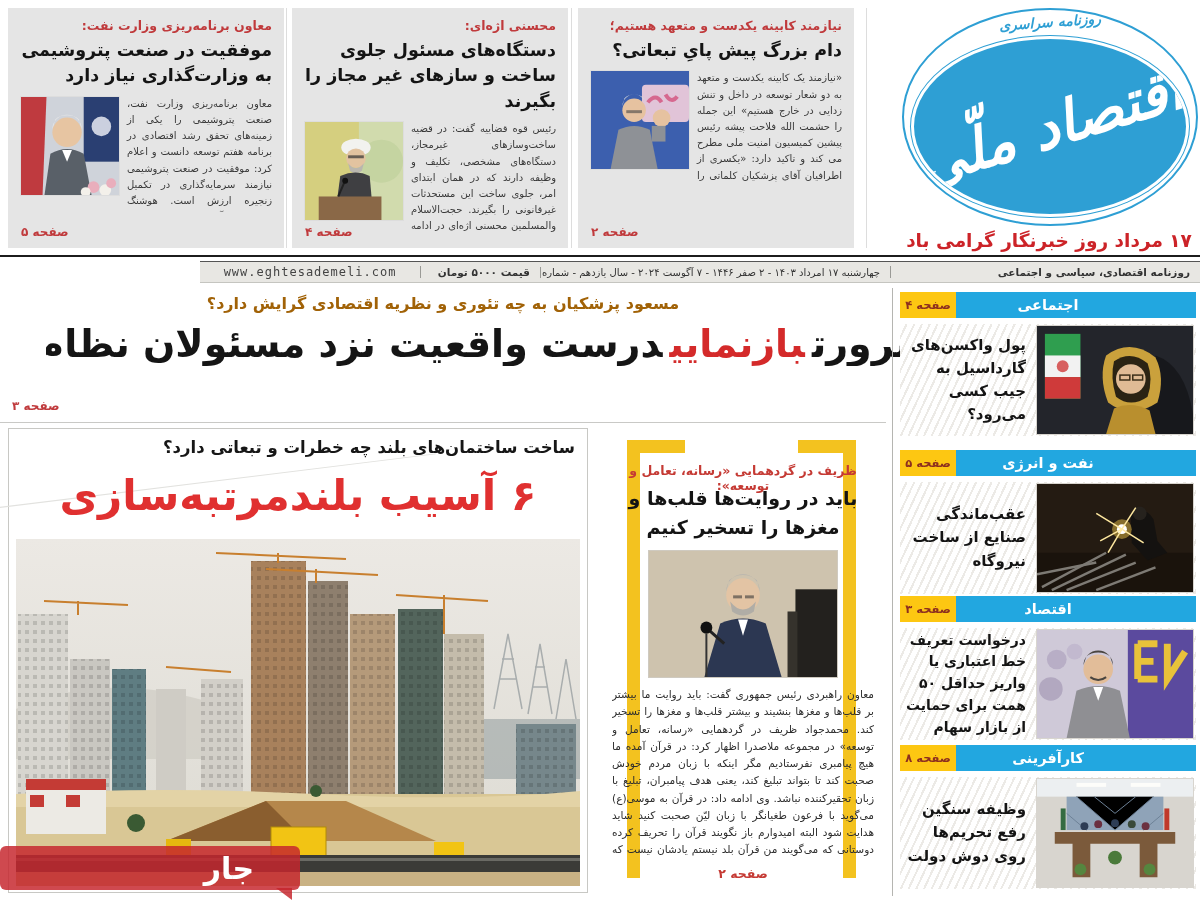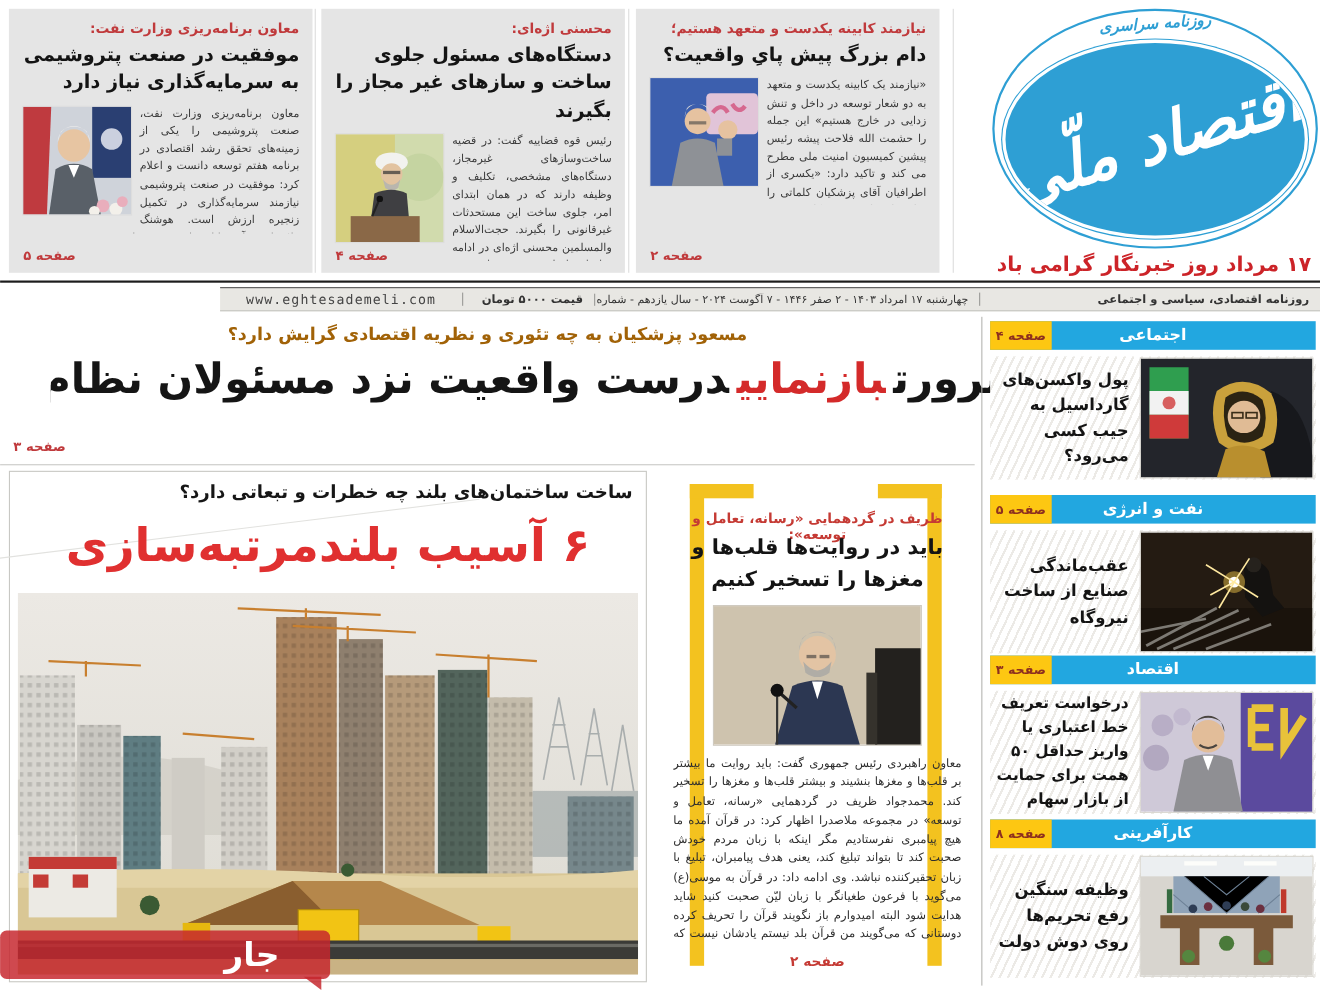--- a/index.html
+++ b/index.html
@@ -69,21 +69,21 @@
     background:repeating-linear-gradient(115deg,#ffffff 0px,#ffffff 5px,#eceae6 5px,#eceae6 7px); }
   .side-photo { width:158px; height:110px; border:1px solid #d8d5cf; flex:none; }
   .side-head { flex:1; text-align:right; font-weight:800; font-size:15px; line-height:1.55; color:#141414; padding-right:4px; }
   svg { display:block; width:100%; height:100%; }
 </style>
 </head>
 <body>
 
 <div class="abs top-article" style="left:8px">
   <div class="ta-kicker">معاون برنامه‌ریزی وزارت نفت:</div>
-  <div class="ta-head">موفقیت در صنعت پتروشیمی به سرمایه‌گذاری نیاز دارد</div>
+  <div class="ta-head">موفقیت در صنعت پتروشیمی به وزارت‌گذاری نیاز دارد</div>
   <div class="ta-body">
     <span class="ta-photo">
         <svg viewBox="0 0 100 100" preserveAspectRatio="none">
       <rect width="100" height="100" fill="#cfd3da"></rect>
       <path d="M0,0 L26,0 L22,100 L0,100 Z" fill="#bf3a3f"></path>
       <rect x="64" y="0" width="36" height="66" fill="#2a3f72"></rect>
           <circle cx="82" cy="30" r="10" fill="#e8eaf2" opacity=".85"></circle>
       <circle cx="47" cy="36" r="15" fill="#e7c5a2"></circle>
       <path d="M32,33 a15,15 0 0 1 30,0 l-3,-10 a15,11 0 0 0 -24,0 Z" fill="#e9e9e9"></path>
       <path d="M24,100 L30,58 Q47,48 64,58 L72,100 Z" fill="#596068"></path>
@@ -118,21 +118,21 @@
           <circle cx="41" cy="60" r="3" fill="#111"></circle>
     </svg>
       </span>
     <span>رئیس قوه قضاییه گفت: در قضیه ساخت‌وسازهای غیرمجاز، دستگاه‌های مشخصی، تکلیف و وظیفه دارند که در همان ابتدای امر، جلوی ساخت این مستحدثات غیرقانونی را بگیرند. حجت‌الاسلام والمسلمین محسنی اژه‌ای در ادامه سلسله جلسات و نشست‌های ...</span>
   </div>
   <div class="ta-page">صفحه ۴</div>
 </div>
 
 <div class="abs top-article" style="left:578px">
   <div class="ta-kicker">نیازمند کابینه یکدست و متعهد هستیم؛</div>
-  <div class="ta-head">دام بزرگ پیش پایِ واقعیت؟</div>
+  <div class="ta-head">دام بزرگ پیش پایِ تبعاتی؟</div>
   <div class="ta-body">
     <span class="ta-photo">
         <svg viewBox="0 0 100 100" preserveAspectRatio="none">
       <rect width="100" height="100" fill="#3c5fae"></rect>
       <rect x="52" y="14" width="48" height="38" rx="4" fill="#f3cfdd" opacity=".9"></rect>
       <path d="M58,32 q8,-10 14,0 M76,24 q6,10 12,2" stroke="#d6688f" stroke-width="4" fill="none"></path>
       <circle cx="44" cy="40" r="12" fill="#e6c2a0"></circle>
       <path d="M32,36 a12,12 0 0 1 24,0 l-2,-8 a12,9 0 0 0 -20,0 Z" fill="#d9d9d9"></path>
       <rect x="36" y="40" width="16" height="3" fill="#444" opacity=".6"></rect>
       <path d="M20,100 L28,60 Q44,52 60,60 L68,100 Z" fill="#8e9196"></path>

